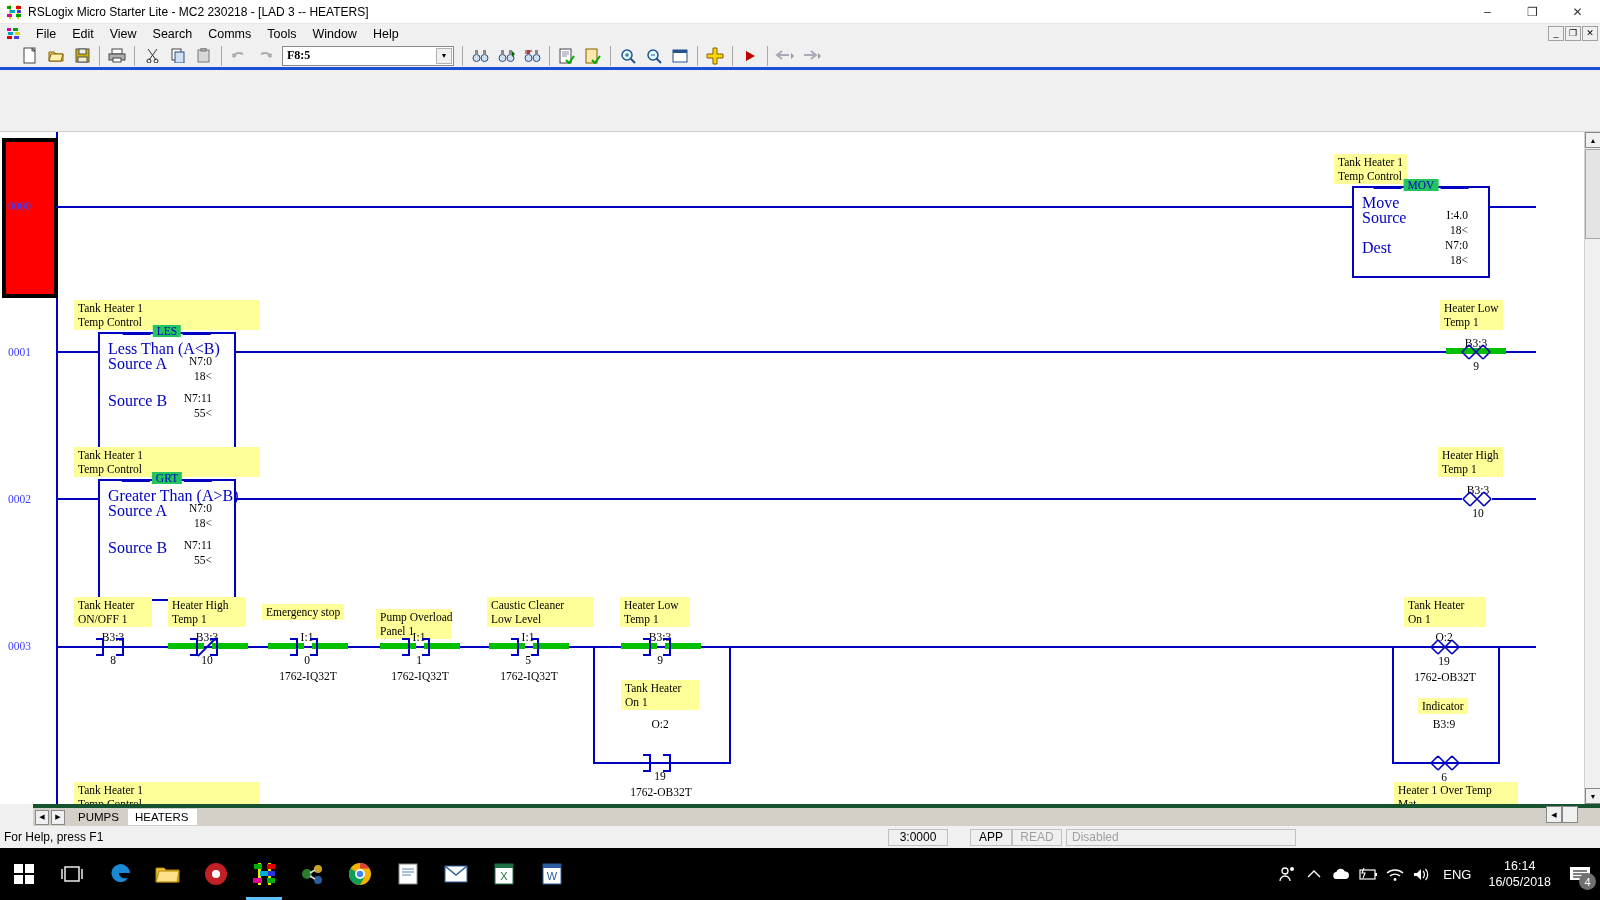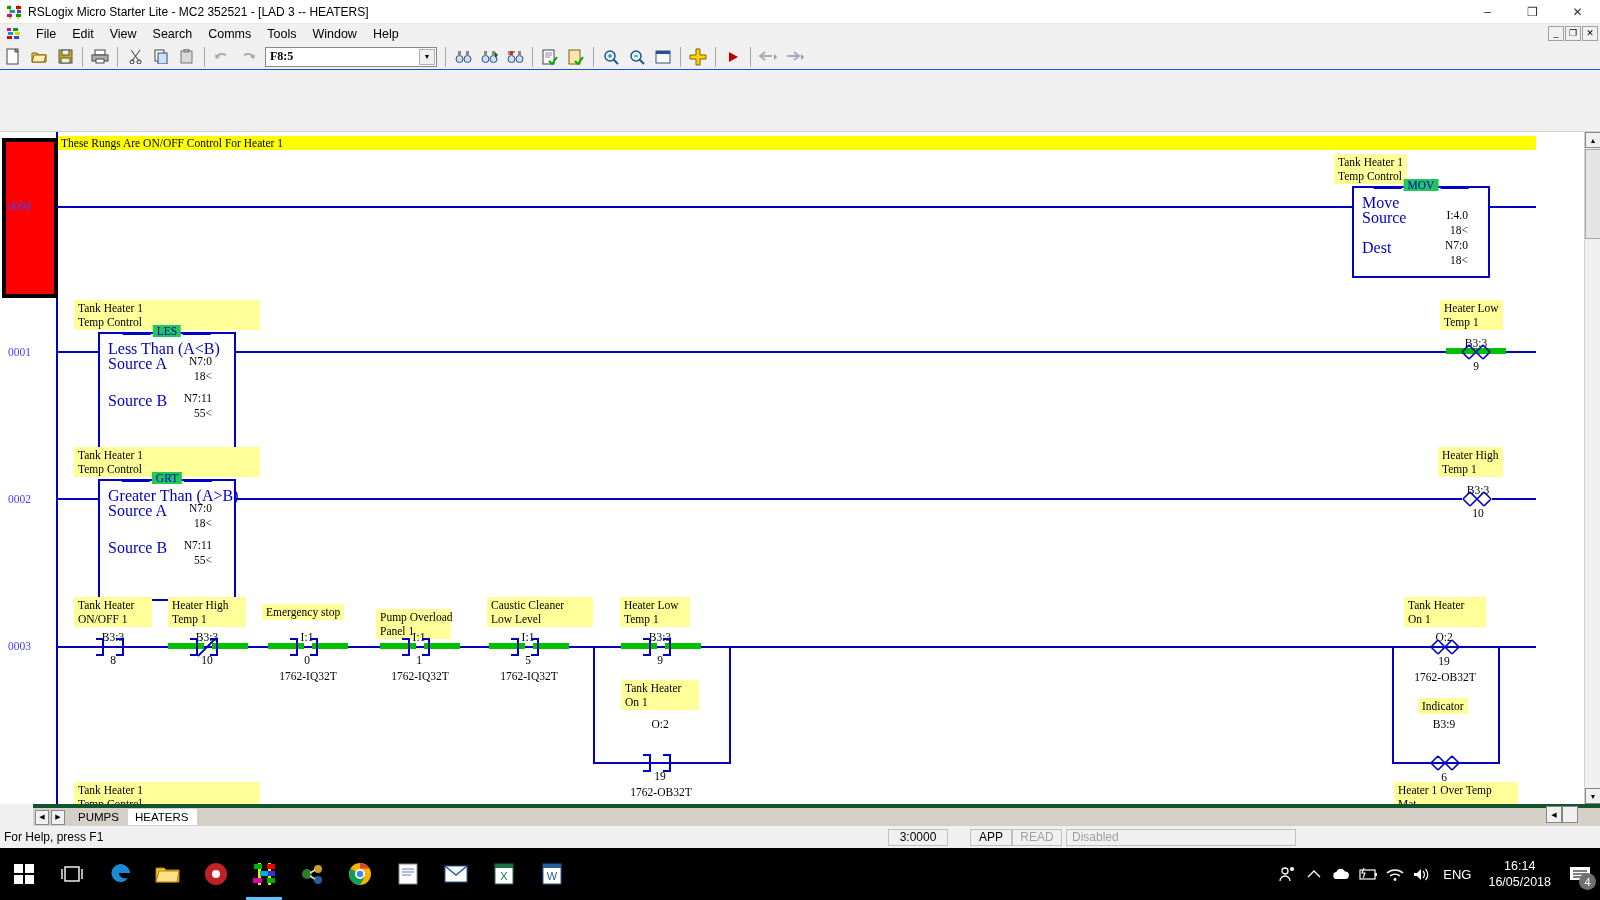--- a/index.html
+++ b/index.html
@@ -31,21 +31,21 @@
   }
   .menu-appico { width:16px; height:15px; margin-left:6px; margin-right:6px; position:relative;}
   .menu-item { font-size:12.5px; color:#000; padding:1px 8px; }
   .mdi-btns { position:absolute; right:2px; top:2px; display:flex; gap:1px; }
   .mdi-btn { width:16px; height:15px; border:1px solid #a0a0a0; background:#f0f0f0;
              font-size:9px; line-height:13px; text-align:center; color:#000; }
 
   
   .toolbar {
     position:absolute; left:0; top:44px; width:1600px; height:26px;
-    background:#f0f0f0; border-bottom:1px solid #1d4ed8; display:flex; align-items:center;
+    background:#f0f0f0; border-bottom:3px solid #1d4ed8; display:flex; align-items:center;padding-left:17px;
   }
   .tbtn { width:24px; height:23px; margin:0 1px; display:flex; align-items:center;
           justify-content:center; position:relative; }
   .tsep { width:1px; height:20px; background:#a8a8a8; margin:0 4px; }
   .addr-combo {
     width:172px; height:20px; background:#fff; border:1px solid #888;
     display:flex; align-items:center; margin:0 4px; position:relative;
   }
   .addr-combo span { font-size:12px; color:#000; padding-left:4px; font-weight:bold;
                      font-family:"Liberation Serif", serif;}
@@ -204,21 +204,21 @@
         <rect x="4" y="1" width="2" height="14" fill="#d8d800"></rect>
         <rect x="12" y="1" width="2" height="14" fill="#d8d800"></rect>
         <rect x="2" y="2" width="4" height="3" fill="#00a000"></rect>
         <rect x="11" y="2" width="5" height="3" fill="#e00000"></rect>
         <rect x="5" y="6" width="5" height="3" fill="#00a0c0"></rect>
         <rect x="12" y="6" width="4" height="3" fill="#4040e0"></rect>
         <rect x="2" y="10" width="5" height="3" fill="#e000a0"></rect>
         <rect x="11" y="10" width="5" height="3" fill="#00a000"></rect>
       </svg>
     </div>
-    <div class="title-text">RSLogix Micro Starter Lite - MC2 352521 - [LAD 3 -- HEATERS]</div>
+    <div class="title-text">RSLogix Micro Starter Lite - MC2 230218 - [LAD 3 -- HEATERS]</div>
     <div class="winbtns">
       <div class="winbtn">–</div>
       <div class="winbtn">❒</div>
       <div class="winbtn close">✕</div>
     </div>
   </div>
 
   <div class="menubar">
     <div class="menu-appico">
       <svg width="16" height="15" viewBox="0 0 16 15">
@@ -457,21 +457,20 @@
         <div class="pal-tab">Compare</div>
       </div>
     </div>
   </div>
 
   <div class="ladder-wrap">
     <div class="ladder-canvas">
 
       <div class="railL"></div>
 
-      <div class="comment" style="left:58px; top:4px; width:1478px;">These Rungs Are ON/OFF Control For Heater 1</div>
 
       <div class="sel-rung" style="left:2px; top:6px; width:56px; height:160px;"></div>
       <div class="rung-num" style="left:8px; top:68px;">0000</div>
 
       <div class="rungline" style="left:56px; top:74px; width:1298px;"></div>
       <div class="rungline" style="left:1490px; top:74px; width:46px;"></div>
 
       <div class="lbl-y" style="left:1334px; top:22px;">
         <div>Tank Heater 1</div>
         <div>Temp Control</div>

